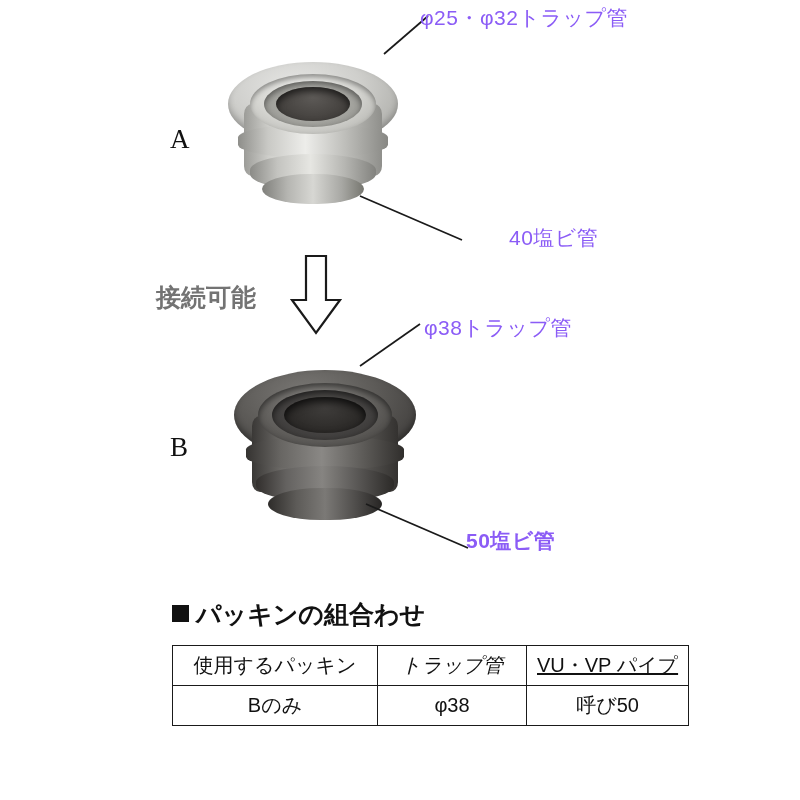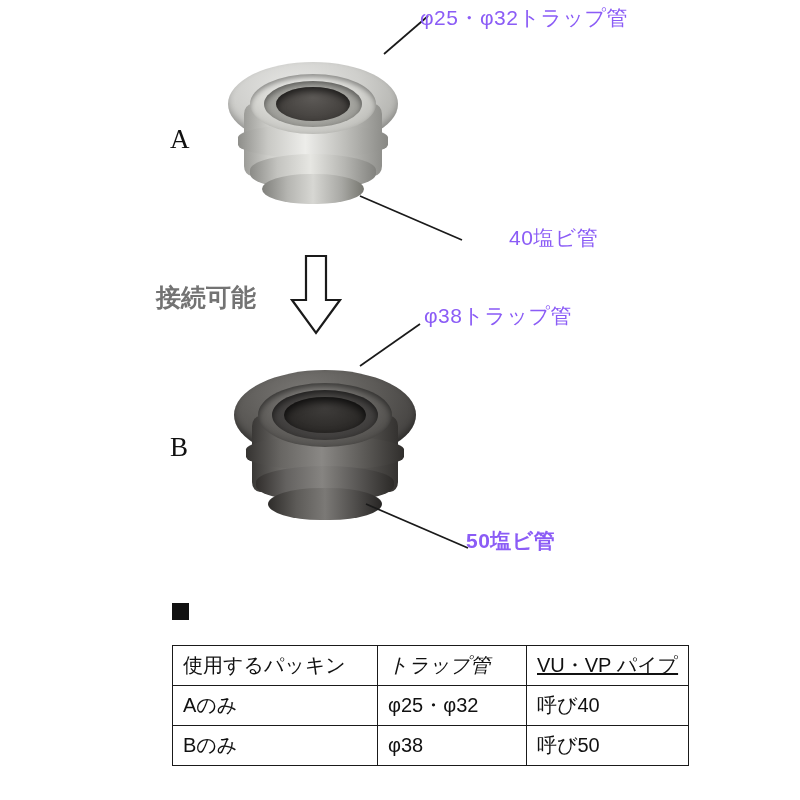--- a/index.html
+++ b/index.html
@@ -189,21 +189,21 @@
     vertical-align: 1px;
   }
   table.combo {
     position: absolute;
     border-collapse: collapse;
     font-size: 20px;
     color: #111;
   }
   table.combo td, table.combo th {
     border: 1.6px solid #1a1a1a;
-    text-align: left;
+    text-align: center;
     font-weight: normal;
     padding: 6px 10px;
     white-space: nowrap;
     font-family: "Liberation Sans", sans-serif;
   }
   table.combo th { font-weight: normal; }
 </style>
 </head>
 <body>
 
@@ -247,46 +247,41 @@
     <div class="partB-ring2"></div>
     <div class="partB-ring3"></div>
     <div class="partB-hole"></div>
   </div>
 
   <div class="abs big-letter" style="left:170px; top:432px;">B</div>
 
   <svg class="leader" style="left:358px; top:318px; width:70px; height:52px;">
     <line x1="2" y1="48" x2="62" y2="6" stroke="#1a1a1a" stroke-width="1.7"></line>
   </svg>
-  <div class="abs label-text" style="left:424px; top:302px;">φ38トラップ管</div>
+  <div class="abs label-text" style="left:424px; top:314px;">φ38トラップ管</div>
 
   <svg class="leader" style="left:364px; top:500px; width:110px; height:58px;">
     <line x1="2" y1="4" x2="104" y2="48" stroke="#1a1a1a" stroke-width="1.7"></line>
   </svg>
   <div class="abs label-text" style="left:466px; top:527px;font-weight:bold;">50塩ビ管</div>
 
   <div class="section-title" style="left:172px; top:598px;">
-    <span class="sq-bullet"></span>
+    <span class="sq-bullet"></span><span>パッキンの組合わせ</span>
   </div>
 
   <table class="combo" style="left:172px; top:645px;">
     <thead>
       <tr>
         <th style="width:184px;">使用するパッキン</th>
         <th style="width:128px;font-style:italic;">トラップ管</th>
         <th style="width:140px;text-decoration:underline;">VU・VP パイプ</th>
       </tr>
     </thead>
     <tbody>
       <tr>
-        <td>Aのみ</td>
-        <td>φ25・φ32</td>
-        <td>呼び40</td>
-      </tr>
-      <tr>
         <td>Bのみ</td>
         <td>φ38</td>
         <td>呼び50</td>
       </tr>
     </tbody>
   </table>
 
 </div>
 
 </body></html>

